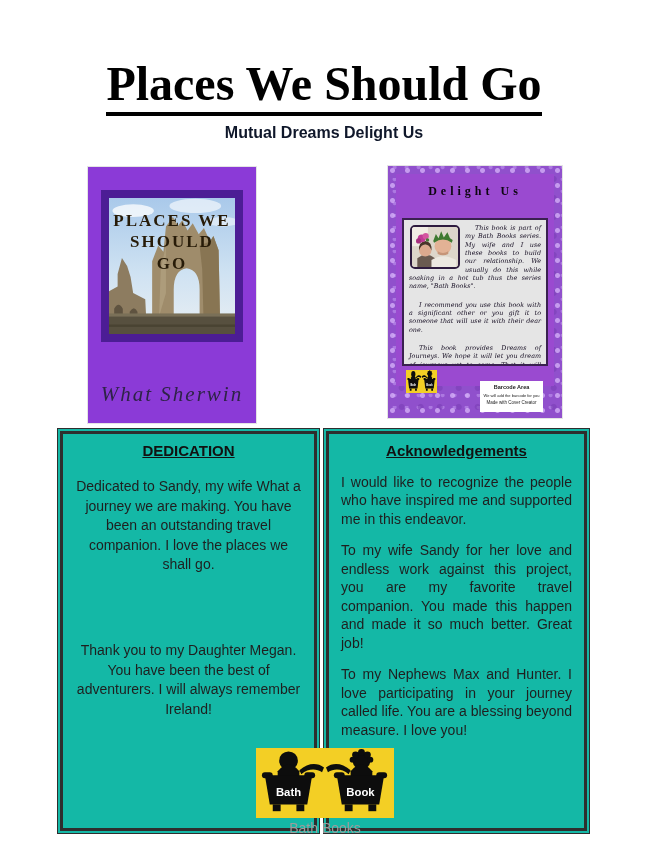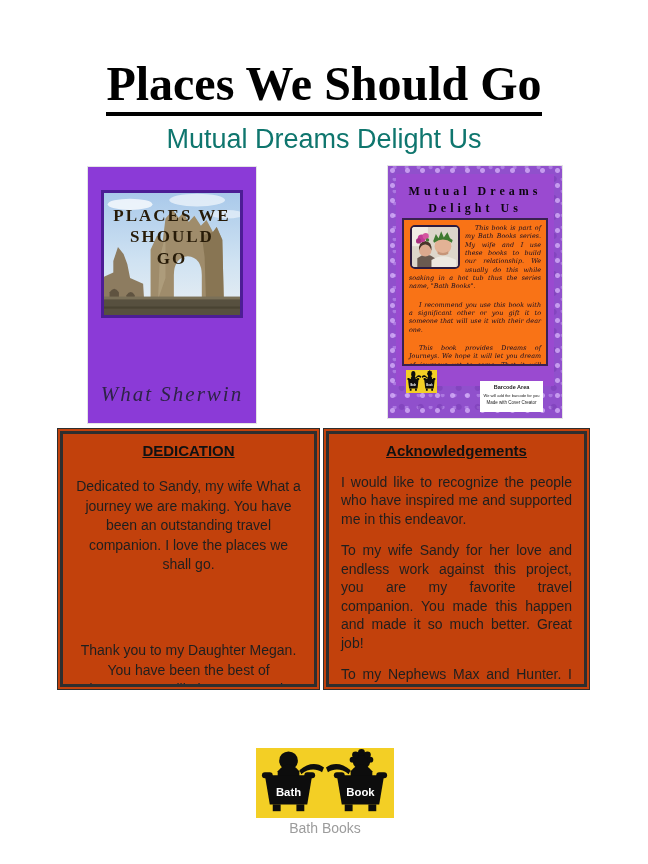--- a/index.html
+++ b/index.html
@@ -9,31 +9,31 @@
 
   
   .main-title {
     position:absolute; top:56px; left:0; width:100%;
     text-align:center; font-family:"Liberation Serif", serif;
     font-weight:bold; font-size:48px; color:#000;
   }
   .main-title span { border-bottom:4px solid #000; padding-bottom:2px; }
   .subtitle {
     position:absolute; top:124px; left:0; width:100%;
-    text-align:center; font-size:27px; color:#0f766e;
+    text-align:center; font-size:16px; color:#0f172a;font-weight:bold;
   }
 
   
   .front-cover {
     position:absolute; left:88px; top:167px; width:168px; height:256px;
     background:#8b3ad7; box-shadow:0 0 0 1px #e4e4e4;
   }
   .fc-photo-frame {
-    position:absolute; left:13px; top:23px; right:13px; height:128px;
-    border:3px solid #4c1d95; background:#cfe2f2; overflow:hidden;text-decoration:underline;
+    position:absolute; left:13px; top:23px; right:13px; height:152px;
+    border:8px solid #4c1d95; background:#cfe2f2; overflow:hidden;text-decoration:underline;
   }
   .fc-photo-frame svg { display:block; width:100%; height:100%; }
   .fc-title {
     position:absolute; top:12px; left:0; width:100%; text-align:center;
     font-family:"Liberation Serif", serif; font-weight:bold;
     font-size:17px; line-height:1.25; letter-spacing:2px; color:#271b08;
   }
   .fc-author {
     position:absolute; bottom:16px; left:0; width:100%; text-align:center;
     font-family:"Liberation Serif", serif; font-style:italic;
@@ -54,21 +54,21 @@
   .bc-inner {
     position:absolute; left:8px; top:8px; right:8px; height:212px;
     background:#9a4ad0;
   }
   .bc-title {
     margin-top:9px; text-align:center; font-family:"Liberation Serif", serif;
     font-weight:bold; font-size:12px; line-height:1.45; letter-spacing:4px; color:#0d0611;
   }
   .bc-panel {
     position:absolute; left:6px; right:6px; top:44px; height:148px;
-    background:#f97316; border:2px solid #3a2150; padding:4px 5px; overflow:hidden;
+    background:#e5e5e5; border:2px solid #3a2150; padding:4px 5px; overflow:hidden;
   }
   .bc-photo {
     float:left; width:50px; height:44px; margin:1px 5px 2px 1px;
     border:2px solid #2e1b3e; border-radius:5px; overflow:hidden; background:#e5dfd4;
   }
   .bc-photo svg { display:block; width:100%; height:100%; }
   .bc-para {
     font-family:"DejaVu Serif", serif; font-style:italic;
     font-size:6.4px; line-height:1.3; color:#150d22;
     text-align:justify; text-indent:10px; margin-bottom:7px;
@@ -78,21 +78,21 @@
   .barcode-box {
     position:absolute; right:11px; top:207px; width:63px; height:31px;
     background:#fff; text-align:center; padding-top:3px; color:#222;
   }
   .barcode-title { font-size:5.5px; font-weight:bold; margin-bottom:2.5px; }
   .barcode-l1 { font-size:4px; margin-bottom:2.5px; }
   .barcode-l2 { font-size:4.5px; }
 
   
   .boxes-row { position:absolute; left:57px; top:428px; display:flex; gap:3px; }
-  .tbox { border:1px solid #2e2e2e; background:#c2410c; padding:2px; height:262px; }
+  .tbox { border:1px solid #2e2e2e; background:#14b8a6; padding:2px; height:406px; }
   .tbox-inner { border:3px solid #2e2e2e; height:100%; padding:8px 12px 6px 12px; overflow:hidden; }
   .tbox.left  { width:263px; }
   .tbox.right { width:267px; }
   .tbox-heading {
     text-align:center; font-weight:bold; font-size:15px;
     text-decoration:underline; color:#111; margin-bottom:14px;
   }
   .ded-para { font-size:14px; line-height:1.4; text-align:center; color:#1f1f1f; }
   .ded-para.p1 { margin-top:18px; }
   .ded-para.p2 { margin-top:66px; }
@@ -184,21 +184,20 @@
         <div>SHOULD</div>
         <div>GO</div>
       </div>
     </div>
     <div class="fc-author">What Sherwin</div>
   </div>
 
   <div class="back-cover">
     <div class="bc-inner">
       <div class="bc-title">
-        <div>Mutual Dreams</div>
         <div>Delight Us</div>
       </div>
       <div class="bc-panel">
         <div class="bc-photo">
           <svg viewBox="0 0 52 46" preserveAspectRatio="none">
             <rect x="0" y="0" width="52" height="46" fill="#ddd6ca"></rect>
             <rect x="0" y="0" width="18" height="22" fill="#f1ede4"></rect>
 
             <path d="M6,46 L6,36 Q16,28 26,36 L26,46 Z" fill="#6a5a50"></path>
             <circle cx="15" cy="27" r="7" fill="#dca98e"></circle>

